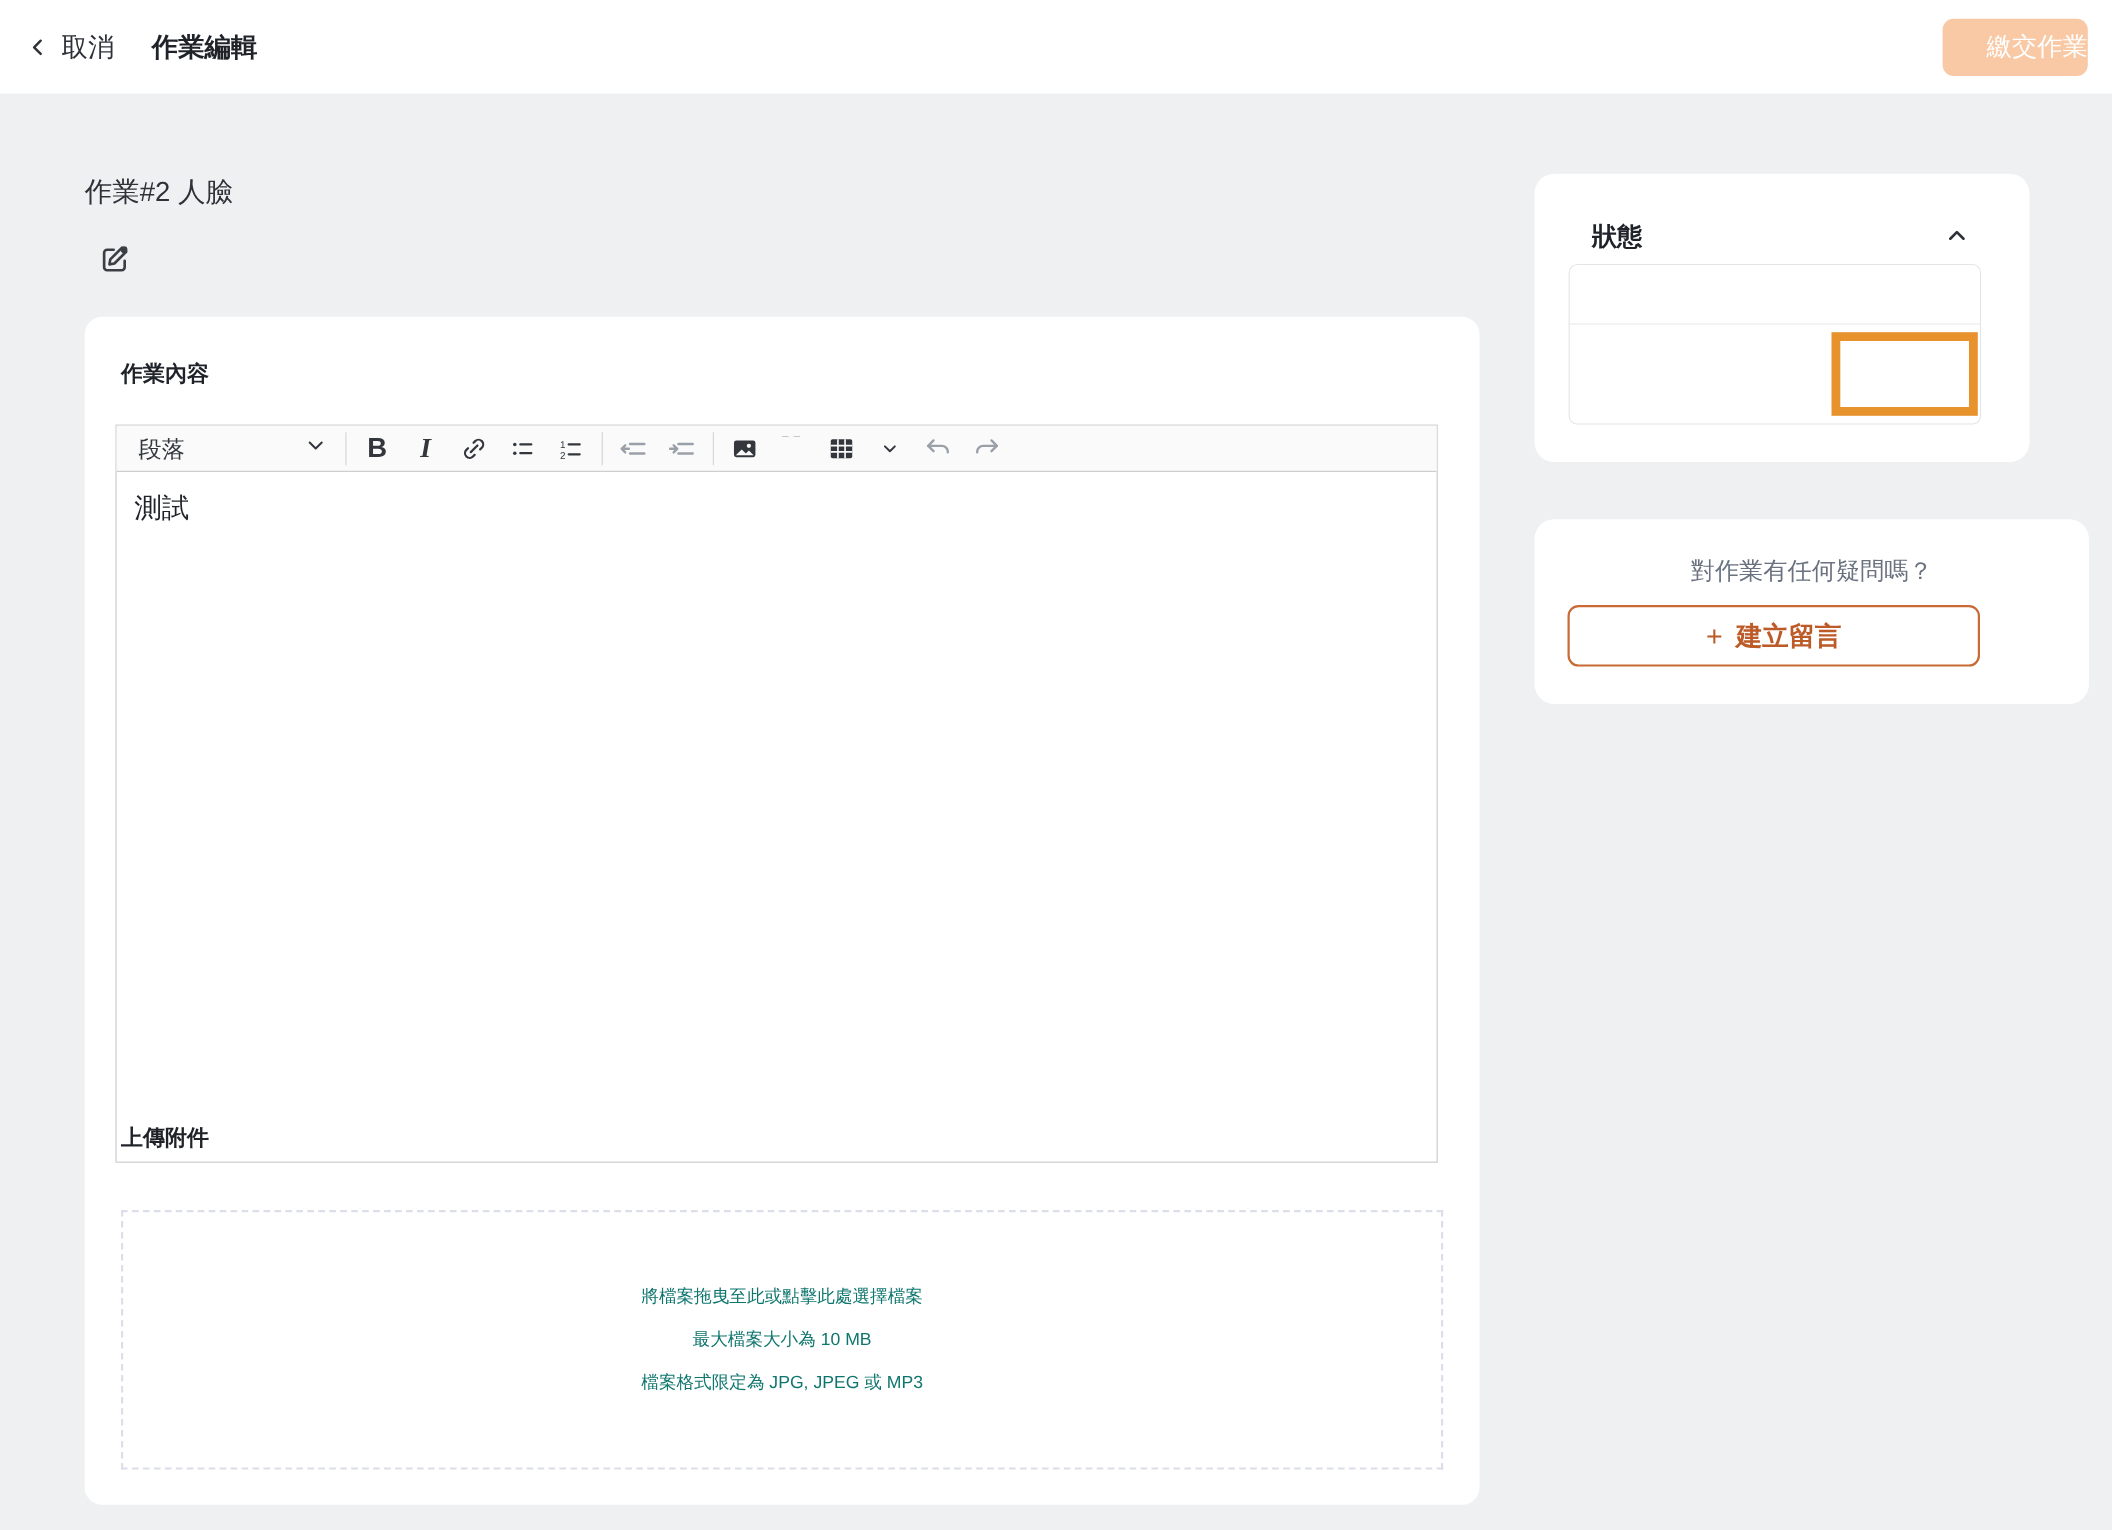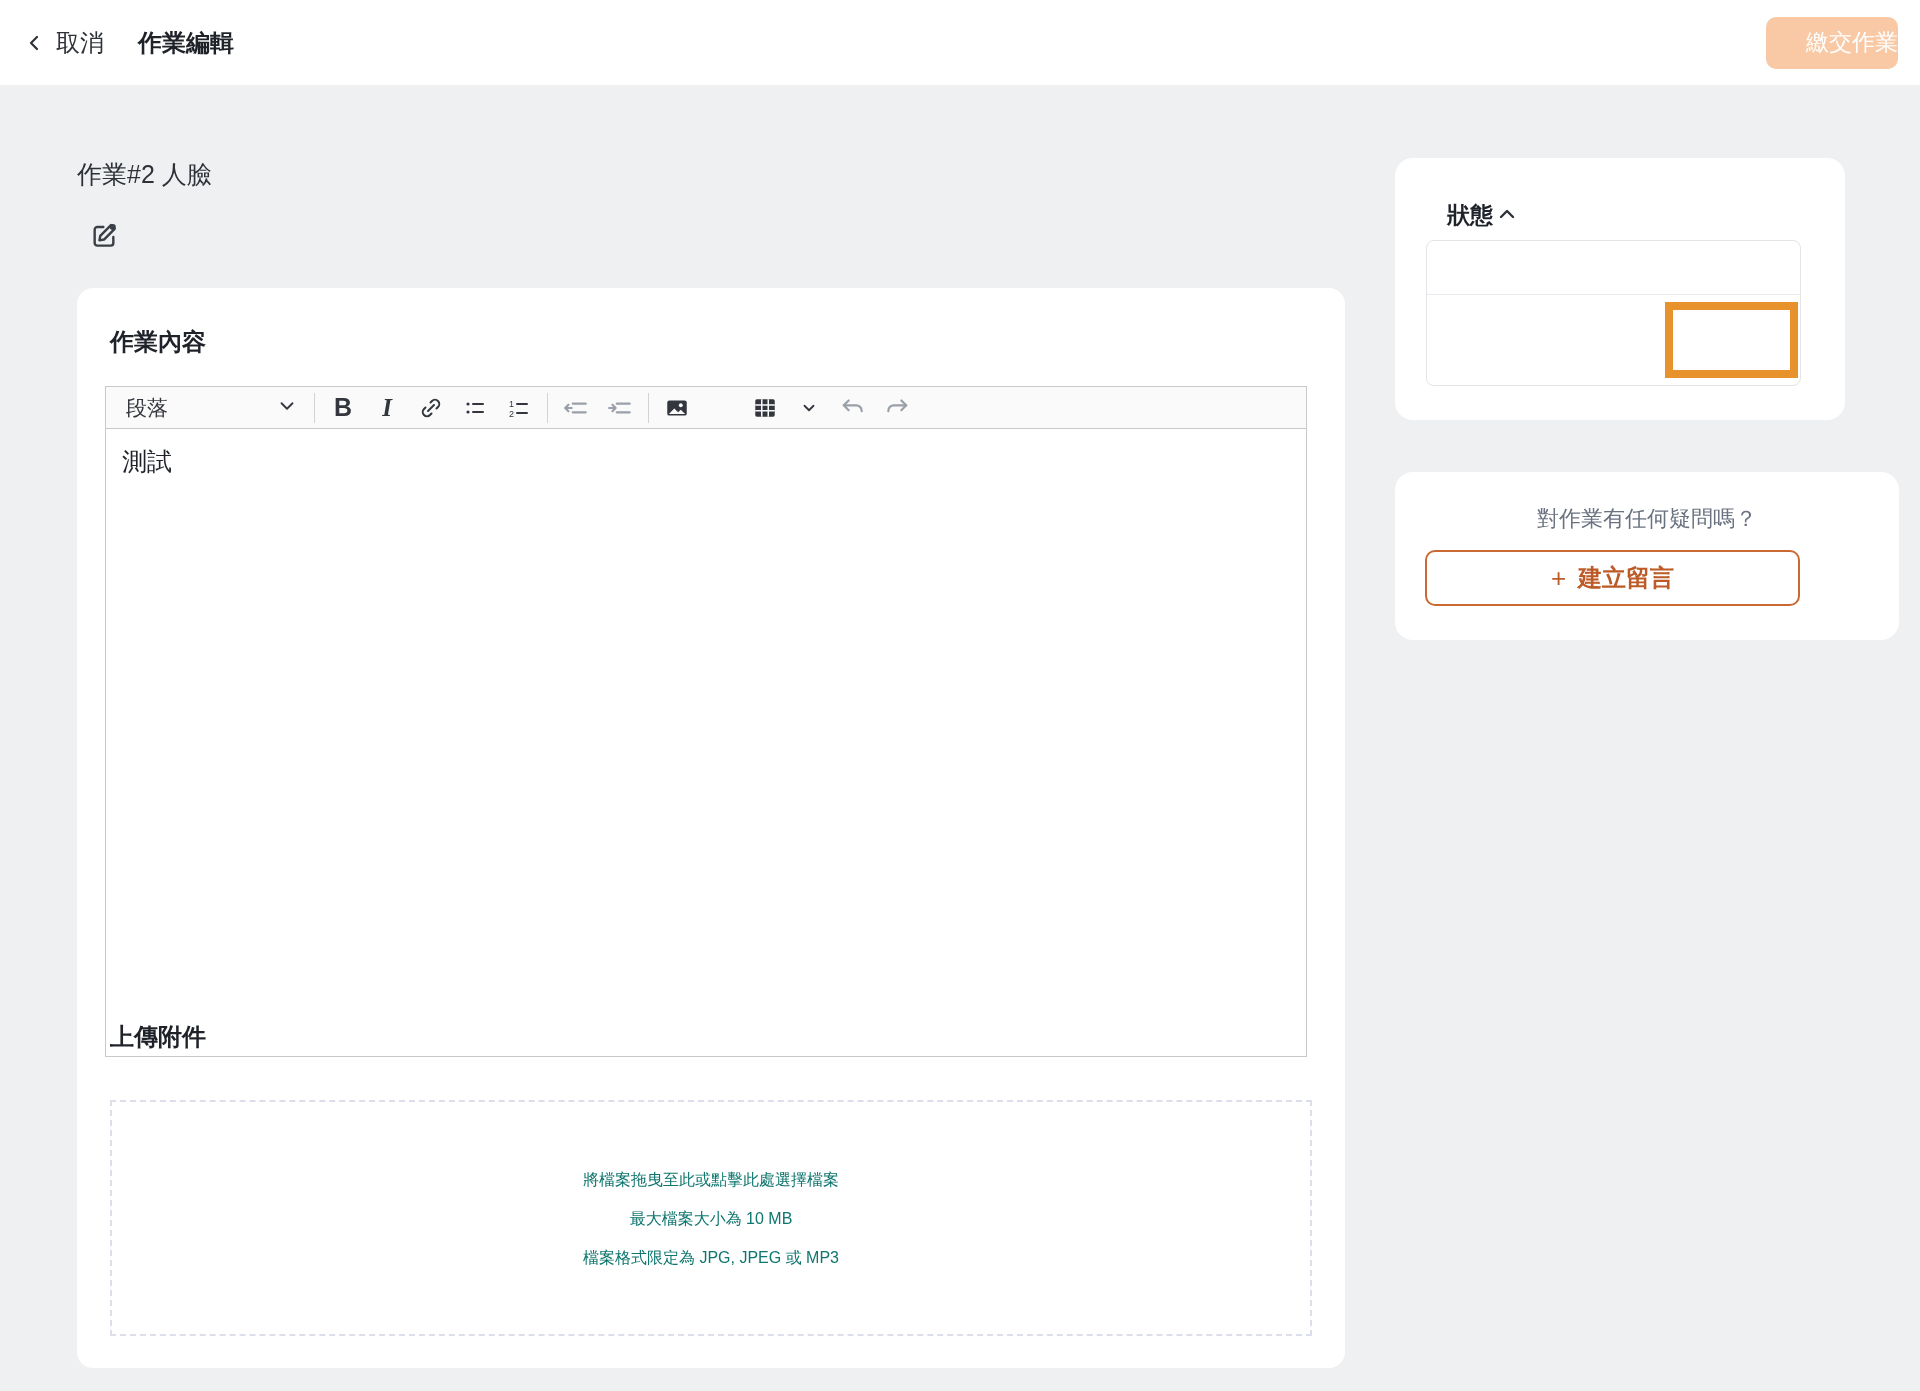--- a/index.html
+++ b/index.html
@@ -79,21 +79,21 @@
   .main-card {
     position: absolute;
     left: 77px;
     top: 288px;
     width: 1268px;
     height: 1080px;
     background: #ffffff;
     border-radius: 16px;
   }
   .section-title {
-    font-size: 24px;
+    font-size: 20px;
     font-weight: bold;
     color: #1f2329;
   }
   .content-title { position: absolute; left: 33px; top: 38px; }
   .upload-title  { position: absolute; left: 33px; top: 733px; }
 
   
   .editor {
     position: absolute;
     left: 28px;
@@ -197,20 +197,21 @@
     background: #ffffff;
     border-radius: 18px;
   }
   .status-header {
     position: absolute;
     left: 52px;
     right: 52px;
     top: 42px;
     display: flex;
     align-items: center;
+    justify-content: space-between;
   }
   .status-title { font-size: 23px; font-weight: bold; color: #1f2329; }
   .collapse-btn {
     border: none;
     background: transparent;
     cursor: pointer;
     padding: 2px;
     color: #2e3238;
   }
   .status-box {

